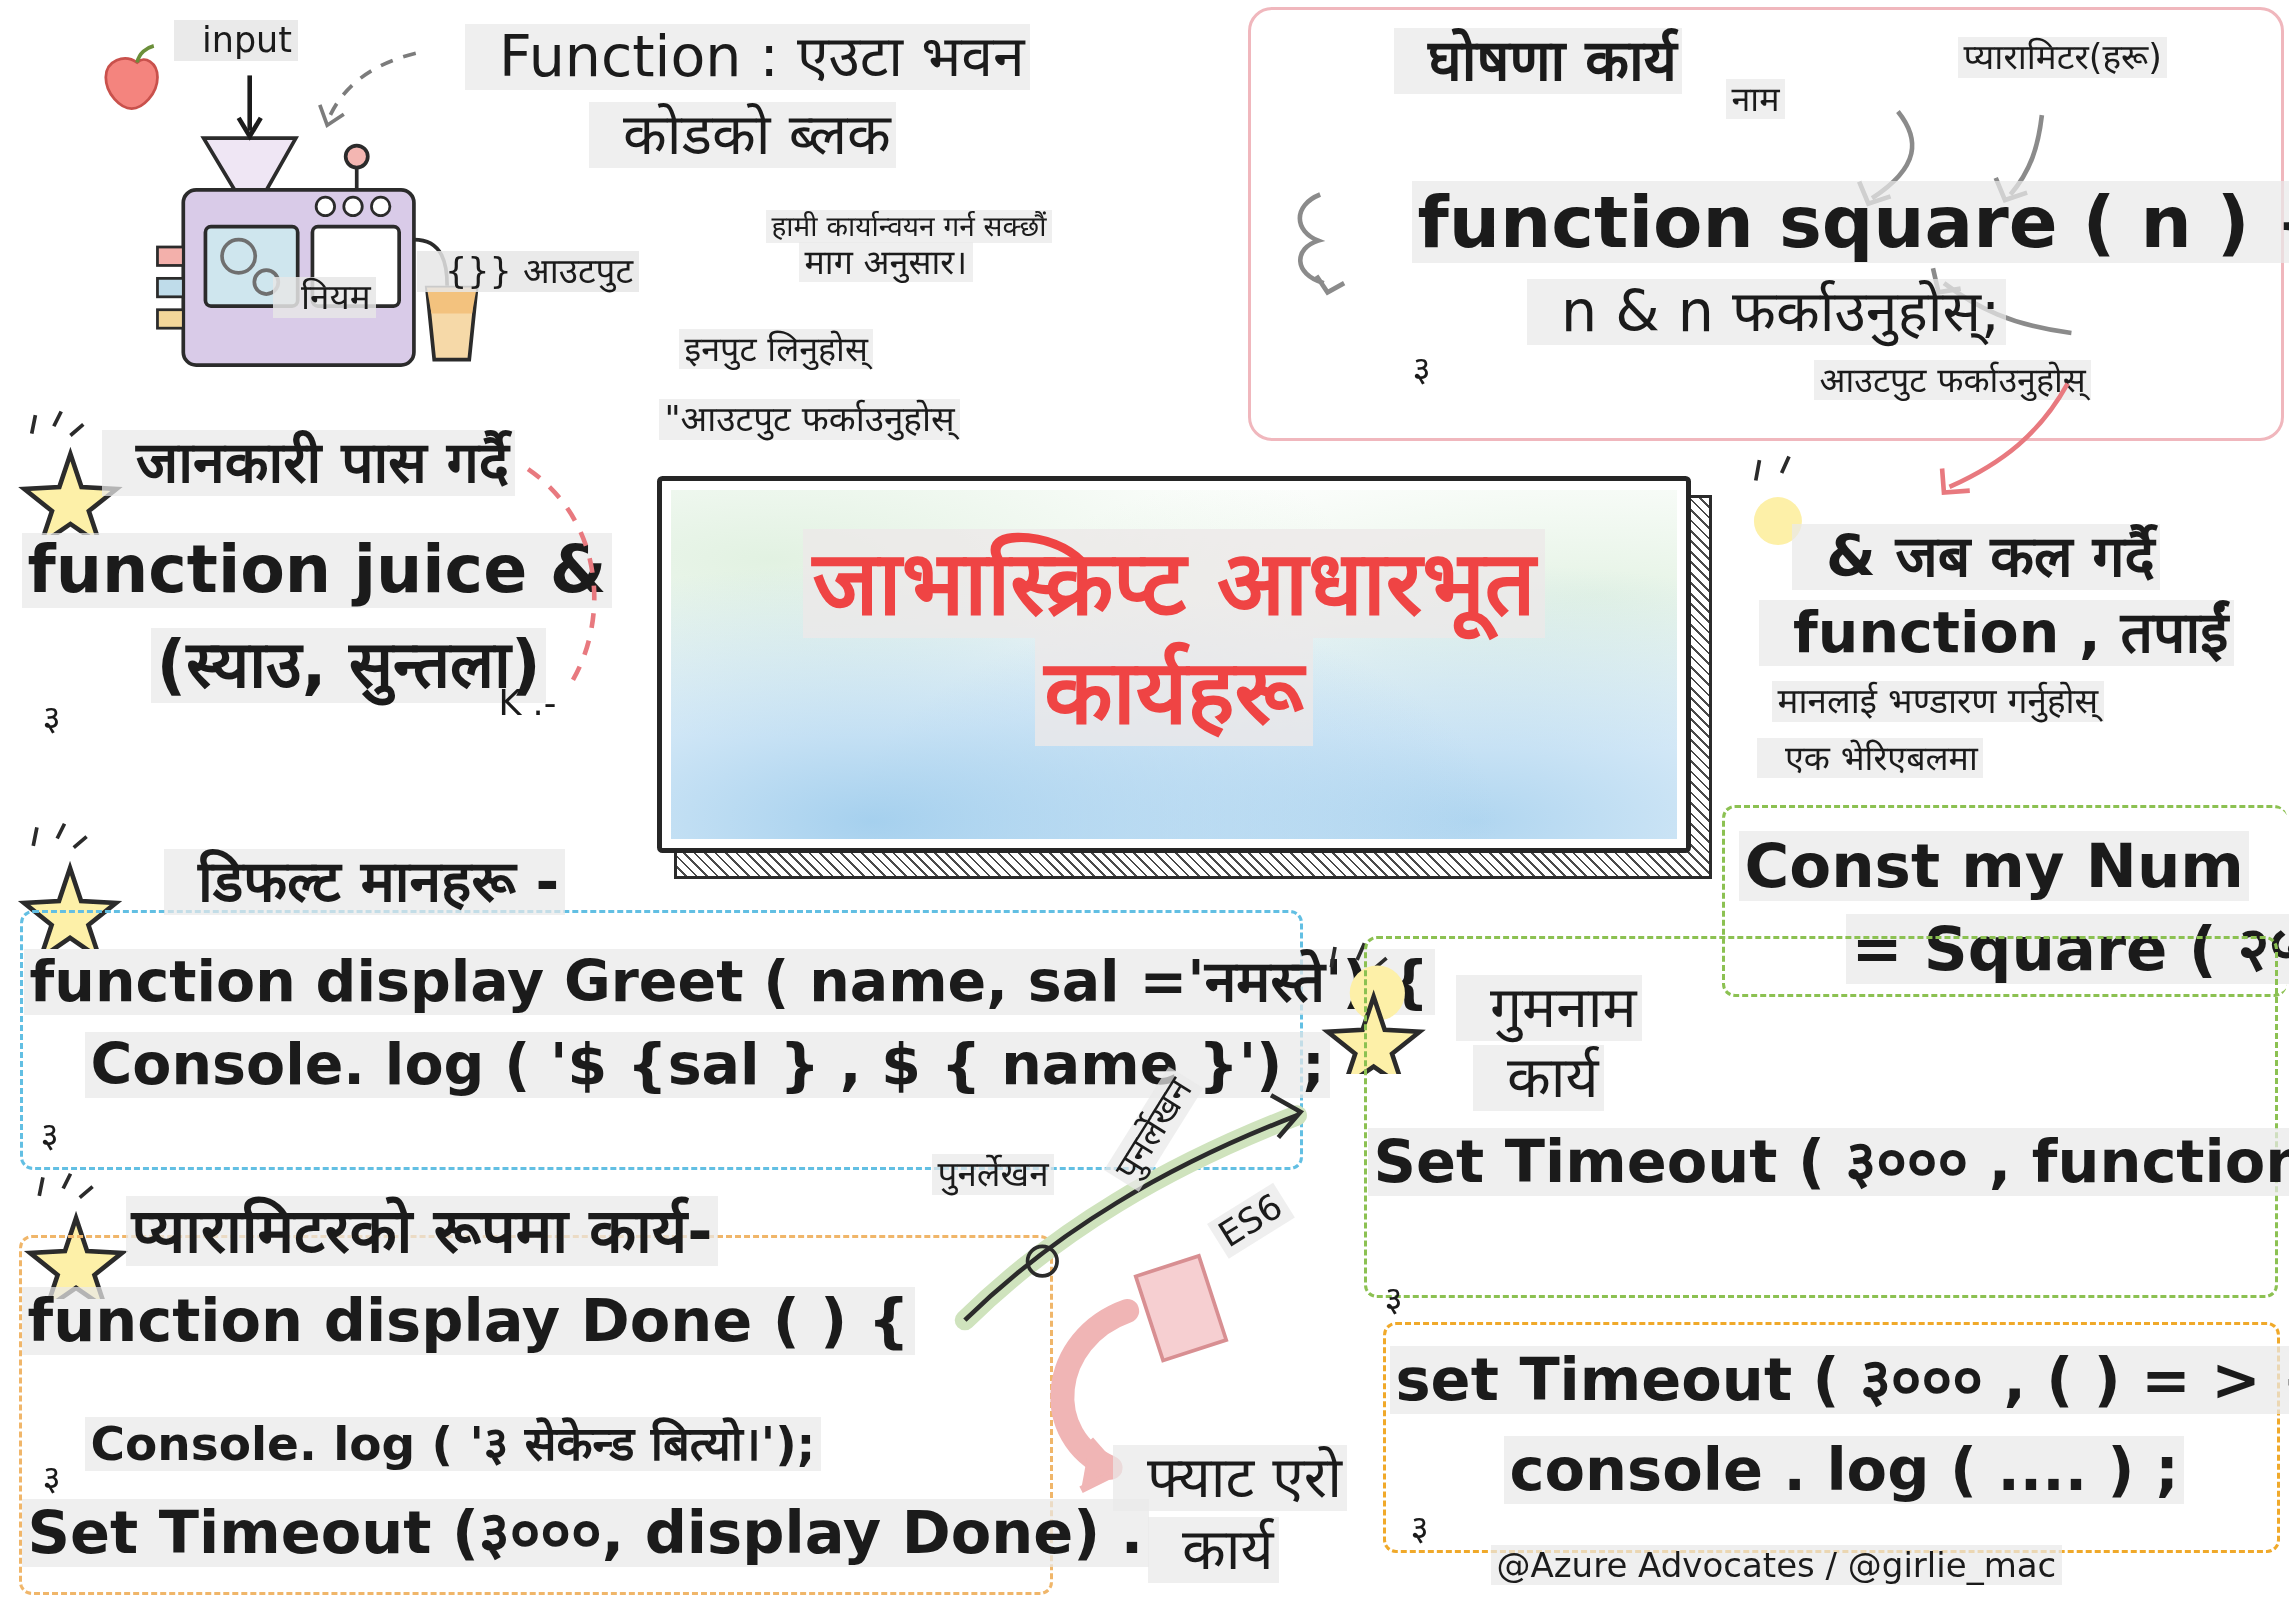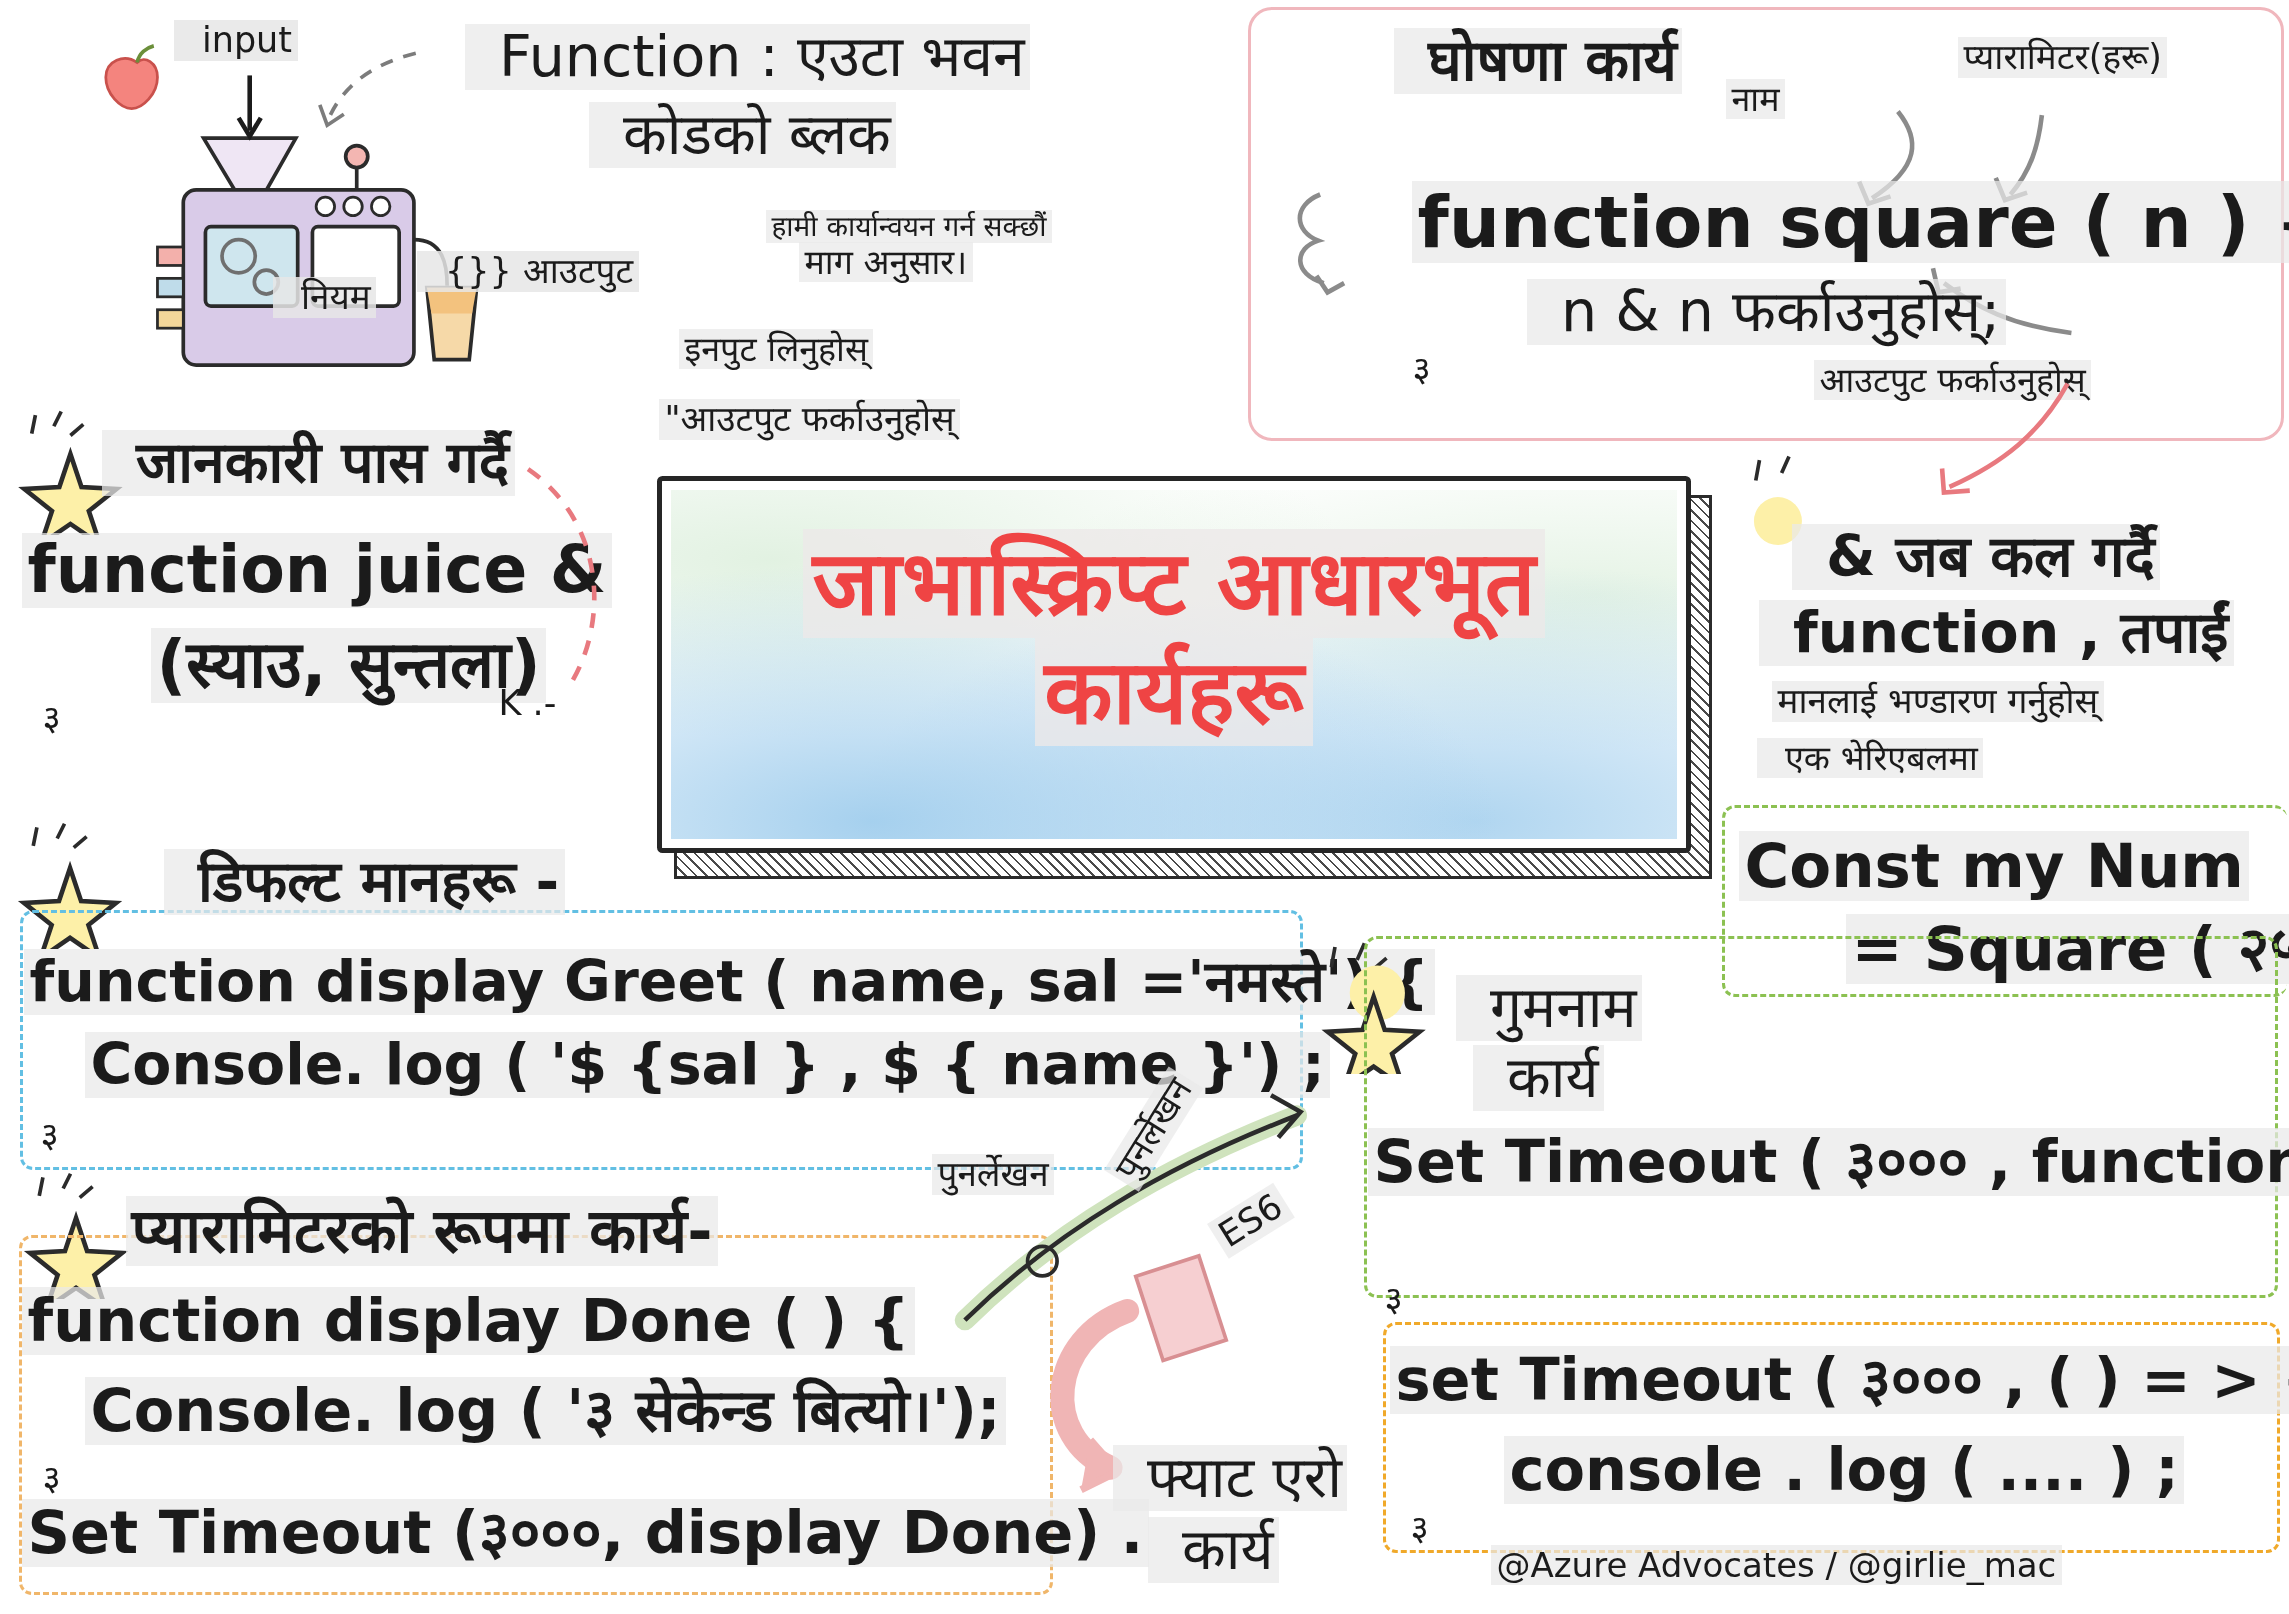--- a/index.html
+++ b/index.html
@@ -233,21 +233,21 @@
   <span class="txt huge" style="left:85px; top:1032px; font-size:57px;">Console. log ( '$ {sal } , $ { name }') ;</span>
   <span class="txt small nobg" style="left:35px; top:1115px;">३</span>
 
   <svg style="position:absolute; left:18.5px; top:1170px;" width="138" height="129" viewBox="0 0 150 140">
     <path d="M22 28 L26 8 M48 20 L56 4 M66 30 L80 18" stroke="#2b2b2b" stroke-width="4" fill="none"></path>
     <path d="M62 52 L74 88 L112 90 L82 114 L94 150 L62 128 L30 150 L42 114 L12 90 L50 88 Z" fill="#fdf0a8" stroke="#2b2b2b" stroke-width="5"></path>
   </svg>
   <div class="frame" id="frame-param"></div>
   <span class="txt huge" style="left:126px; top:1196px; font-size:61px;">प्यारामिटरको रूपमा कार्य-</span>
   <span class="txt huge" style="left:22px; top:1287px; font-size:59px;">function display Done ( ) {</span>
-  <span class="txt huge" style="left:85px; top:1377px; font-size:59px;">Console. log ( '३ सेकेन्ड बित्यो।');</span>
+  <span class="txt huge" style="left:85px; top:1417px; font-size:47px;">Console. log ( '३ सेकेन्ड बित्यो।');</span>
   <span class="txt small nobg" style="left:37px; top:1458px;">३</span>
   <span class="txt huge" style="left:22px; top:1499px; font-size:59px;">Set Timeout (३०००, display Done) .</span>
 
   <svg style="position:absolute; left:928px; top:1034px;" width="461" height="517" viewBox="0 0 500 560">
 
     <path d="M40 310 C140 212 260 142 400 88" fill="none" stroke="#cfe3bd" stroke-width="22" stroke-linecap="round"></path>
     <path d="M40 310 C140 212 260 142 400 88" fill="none" stroke="#2b2b2b" stroke-width="5"></path>
     <path d="M372 66 L404 84 L380 112" fill="none" stroke="#2b2b2b" stroke-width="5"></path>
 
     <circle cx="124" cy="246" r="16" fill="none" stroke="#2b2b2b" stroke-width="4"></circle>

